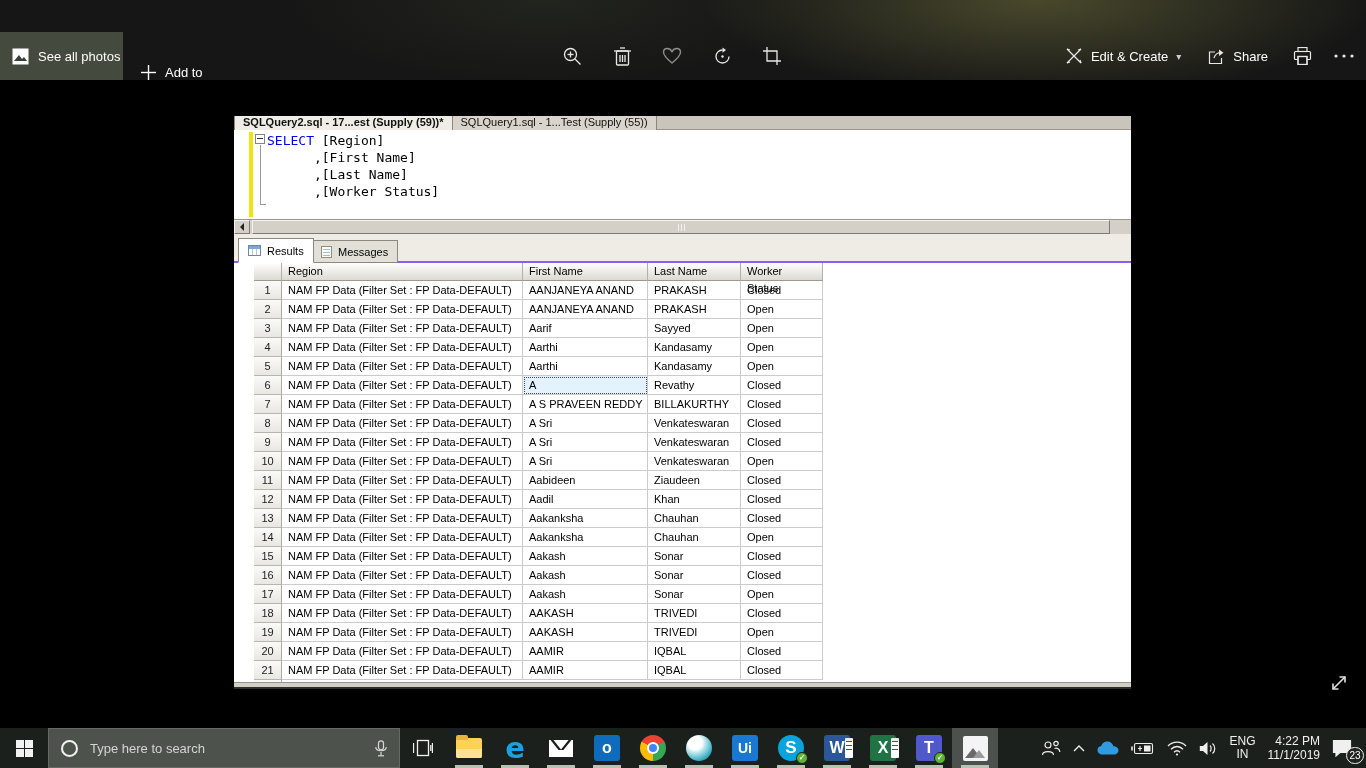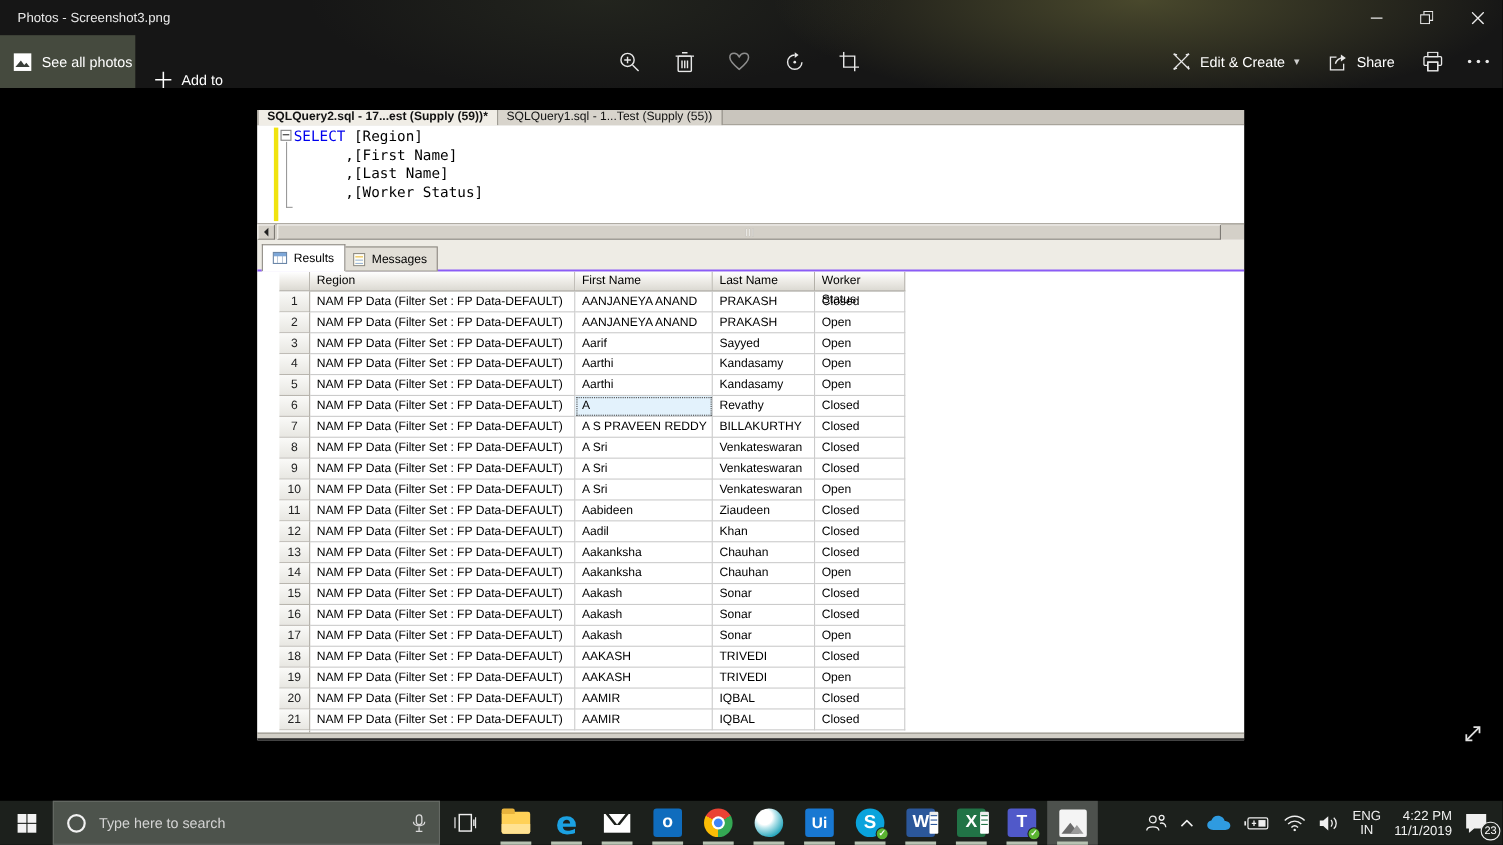--- a/index.html
+++ b/index.html
@@ -27,21 +27,21 @@
     align-items:flex-end; gap:9px; color:#fff; font-size:13px; padding:0 10px; }
   .center-icons { position:absolute; left:558px; top:0; height:48px; display:flex; gap:22px;
     align-items:center; }
   .icon-btn { width:28px; height:28px; display:flex; align-items:center; justify-content:center; }
   .right-tools { position:absolute; right:8px; top:0; height:48px; display:flex;
     align-items:center; gap:14px; color:#fff; font-size:13px; }
   .tool-group { display:flex; align-items:center; gap:8px; padding:0 6px; }
   .chev { font-size:10px; color:#cfcfcf; }
 
   
-  .stage { position:absolute; left:0; top:80px; width:1366px; height:648px; background:#000; }
+  .stage { position:absolute; left:0; top:96px; width:1366px; height:648px; background:#000; }
   .expand-btn { position:absolute; right:14px; bottom:48px; width:26px; height:26px;
     display:flex; align-items:center; justify-content:center; }
 
   
   .photo { position:absolute; left:234px; top:20px; width:897px; height:573px; background:#fff;
     border-bottom:2px solid #2e2e2e; }
 
   .ssms-tabstrip { position:absolute; left:0; top:0; width:100%; height:14px;
     background:#c9c5bd; display:flex; font-size:11px; border-bottom:1px solid #9a968e; }
   .ssms-tab { height:14px; line-height:13px; padding:0 8px; color:#111;
@@ -178,42 +178,20 @@
   .notif-badge { position:absolute; right:-2px; bottom:4px; min-width:18px; height:17px;
     border-radius:9px; background:#20241f; border:1px solid #f0f0f0; color:#fff; font-size:10px;
     line-height:15px; text-align:center; padding:0 2px; }
 
   svg { display:block; }
 </style>
 </head>
 <body>
 
 <div class="app-header">
-  <div class="titlebar">
-    <div class="title-text">Photos - Screenshot3.png</div>
-    <div class="win-controls">
-      <div class="win-btn">
-        <svg width="11" height="11" viewBox="0 0 11 11">
-            <line x1="0" y1="5.5" x2="11" y2="5.5" stroke-width="1.2"></line>
-          </svg>
-      </div>
-      <div class="win-btn">
-        <svg width="12" height="12" viewBox="0 0 12 12" fill="none">
-          <rect x="0.5" y="3.5" width="8" height="8" stroke-width="1"></rect>
-          <path d="M3.5 3.5 V0.5 H11.5 V8.5 H8.5" stroke-width="1"></path>
-        </svg>
-      </div>
-      <div class="win-btn">
-        <svg width="11" height="11" viewBox="0 0 11 11">
-          <line x1="0" y1="0" x2="11" y2="11" stroke-width="1.2"></line>
-          <line x1="11" y1="0" x2="0" y2="11" stroke-width="1.2"></line>
-        </svg>
-      </div>
-    </div>
-  </div>
 
   <div class="toolbar">
     <div class="btn-see-all">
       <span>
         <svg width="17" height="17" viewBox="0 0 17 17">
             <rect x="0.5" y="0.5" width="16" height="16" fill="#fff" stroke="none"></rect>
             <path d="M2 13 L7 7 L10 11 L12 9 L15 13 Z" fill="#3a3f3a"></path>
           </svg>
       </span>
       <span>See all photos</span>

